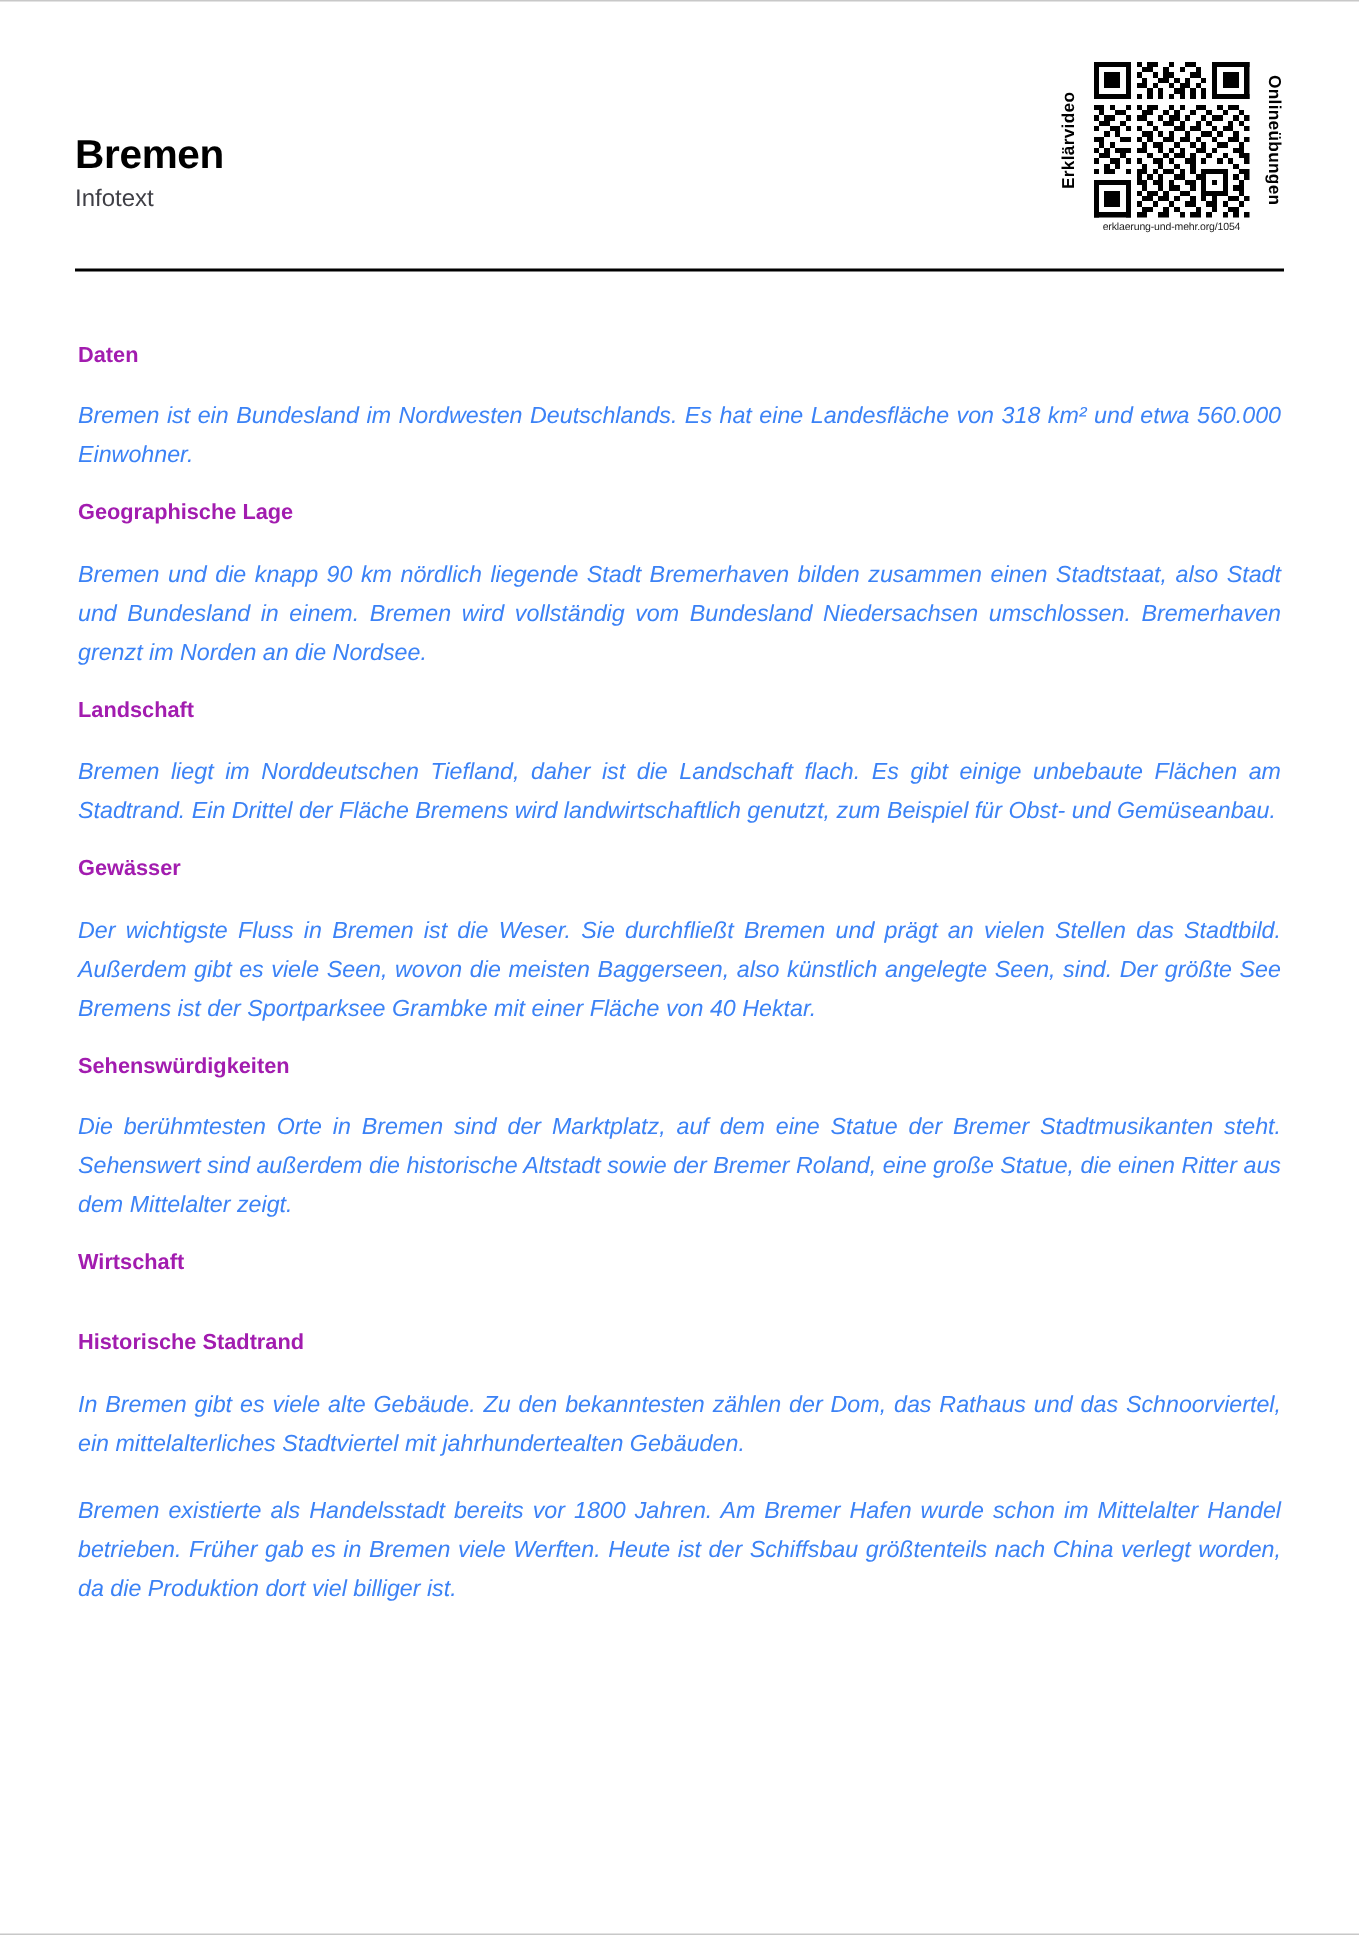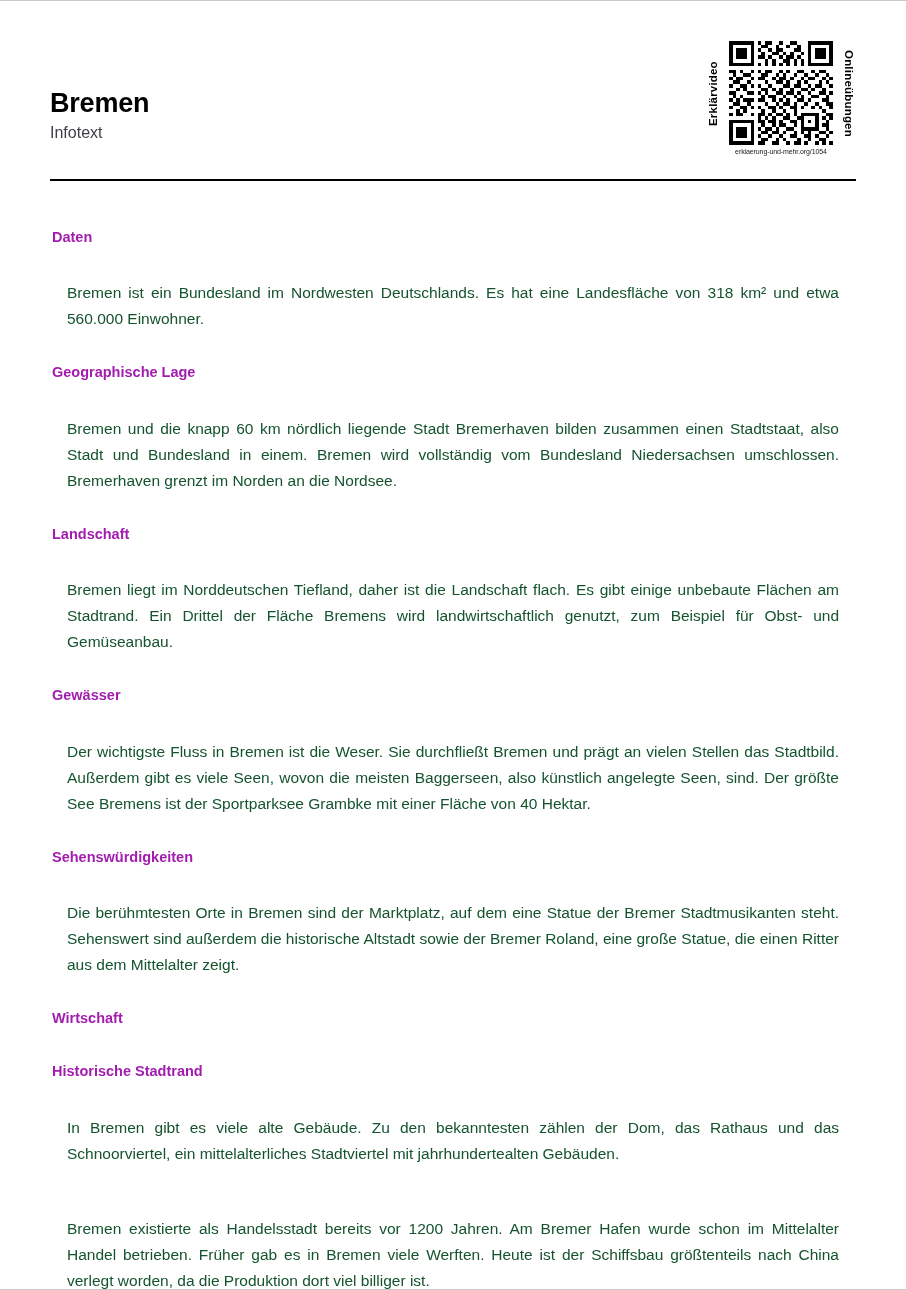--- a/index.html
+++ b/index.html
@@ -115,26 +115,27 @@
     width: 802px;
   }
   .section-heading {
     margin: 0;
     font-size: 14.5px;
     font-weight: bold;
     color: #a21caf;
     line-height: 1.2;
   }
   .section-body {
-    margin: 15px;
+    margin: 0;
     font-size: 15.5px;
-    color: #14532d;
+    color: #3b82f6;
     line-height: 26px;
     text-align: justify;
     text-justify: inter-word;
+    font-style: italic;
   }
   .section-body.last-line-left { text-align-last: left; }
   .gap-heading { height: 17px; }
   .gap-para   { height: 19px; }
 </style>
 </head>
 <body>
 
 <div class="page">
 
@@ -399,37 +400,37 @@
 
   <div class="header-rule"></div>
 
   <div class="content">
       <div class="section-heading">Daten</div>
       <div class="gap-para"></div>
       <p class="section-body last-line-left">Bremen ist ein Bundesland im Nordwesten Deutschlands. Es hat eine Landesfläche von 318 km² und etwa 560.000 Einwohner.</p>
       <div class="gap-heading"></div>
       <div class="section-heading">Geographische Lage</div>
       <div class="gap-para"></div>
-      <p class="section-body last-line-left">Bremen und die knapp 60 km nördlich liegende Stadt Bremerhaven bilden zusammen einen Stadtstaat, also Stadt und Bundesland in einem. Bremen wird vollständig vom Bundesland Niedersachsen umschlossen. Bremerhaven grenzt im Norden an die Nordsee.</p>
+      <p class="section-body last-line-left">Bremen und die knapp 90 km nördlich liegende Stadt Bremerhaven bilden zusammen einen Stadtstaat, also Stadt und Bundesland in einem. Bremen wird vollständig vom Bundesland Niedersachsen umschlossen. Bremerhaven grenzt im Norden an die Nordsee.</p>
       <div class="gap-heading"></div>
       <div class="section-heading">Landschaft</div>
       <div class="gap-para"></div>
       <p class="section-body last-line-left">Bremen liegt im Norddeutschen Tiefland, daher ist die Landschaft flach. Es gibt einige unbebaute Flächen am Stadtrand. Ein Drittel der Fläche Bremens wird landwirtschaftlich genutzt, zum Beispiel für Obst- und Gemüseanbau.</p>
       <div class="gap-heading"></div>
       <div class="section-heading">Gewässer</div>
       <div class="gap-para"></div>
       <p class="section-body last-line-left">Der wichtigste Fluss in Bremen ist die Weser. Sie durchfließt Bremen und prägt an vielen Stellen das Stadtbild. Außerdem gibt es viele Seen, wovon die meisten Baggerseen, also künstlich angelegte Seen, sind. Der größte See Bremens ist der Sportparksee Grambke mit einer Fläche von 40 Hektar.</p>
       <div class="gap-heading"></div>
       <div class="section-heading">Sehenswürdigkeiten</div>
       <div class="gap-para"></div>
       <p class="section-body last-line-left">Die berühmtesten Orte in Bremen sind der Marktplatz, auf dem eine Statue der Bremer Stadtmusikanten steht. Sehenswert sind außerdem die historische Altstadt sowie der Bremer Roland, eine große Statue, die einen Ritter aus dem Mittelalter zeigt.</p>
       <div class="gap-heading"></div>
       <div class="section-heading">Wirtschaft</div>
       <div class="gap-para"></div>
       <div class="gap-heading"></div>
       <div class="section-heading">Historische Stadtrand</div>
       <div class="gap-para"></div>
       <p class="section-body last-line-left">In Bremen gibt es viele alte Gebäude. Zu den bekanntesten zählen der Dom, das Rathaus und das Schnoorviertel, ein mittelalterliches Stadtviertel mit jahrhundertealten Gebäuden.</p>
       <div class="gap-para"></div>
-      <p class="section-body last-line-left">Bremen existierte als Handelsstadt bereits vor 1200 Jahren. Am Bremer Hafen wurde schon im Mittelalter Handel betrieben. Früher gab es in Bremen viele Werften. Heute ist der Schiffsbau größtenteils nach China verlegt worden, da die Produktion dort viel billiger ist.</p>
+      <p class="section-body last-line-left">Bremen existierte als Handelsstadt bereits vor 1800 Jahren. Am Bremer Hafen wurde schon im Mittelalter Handel betrieben. Früher gab es in Bremen viele Werften. Heute ist der Schiffsbau größtenteils nach China verlegt worden, da die Produktion dort viel billiger ist.</p>
     </div>
 
 </div>
 
 </body></html>

